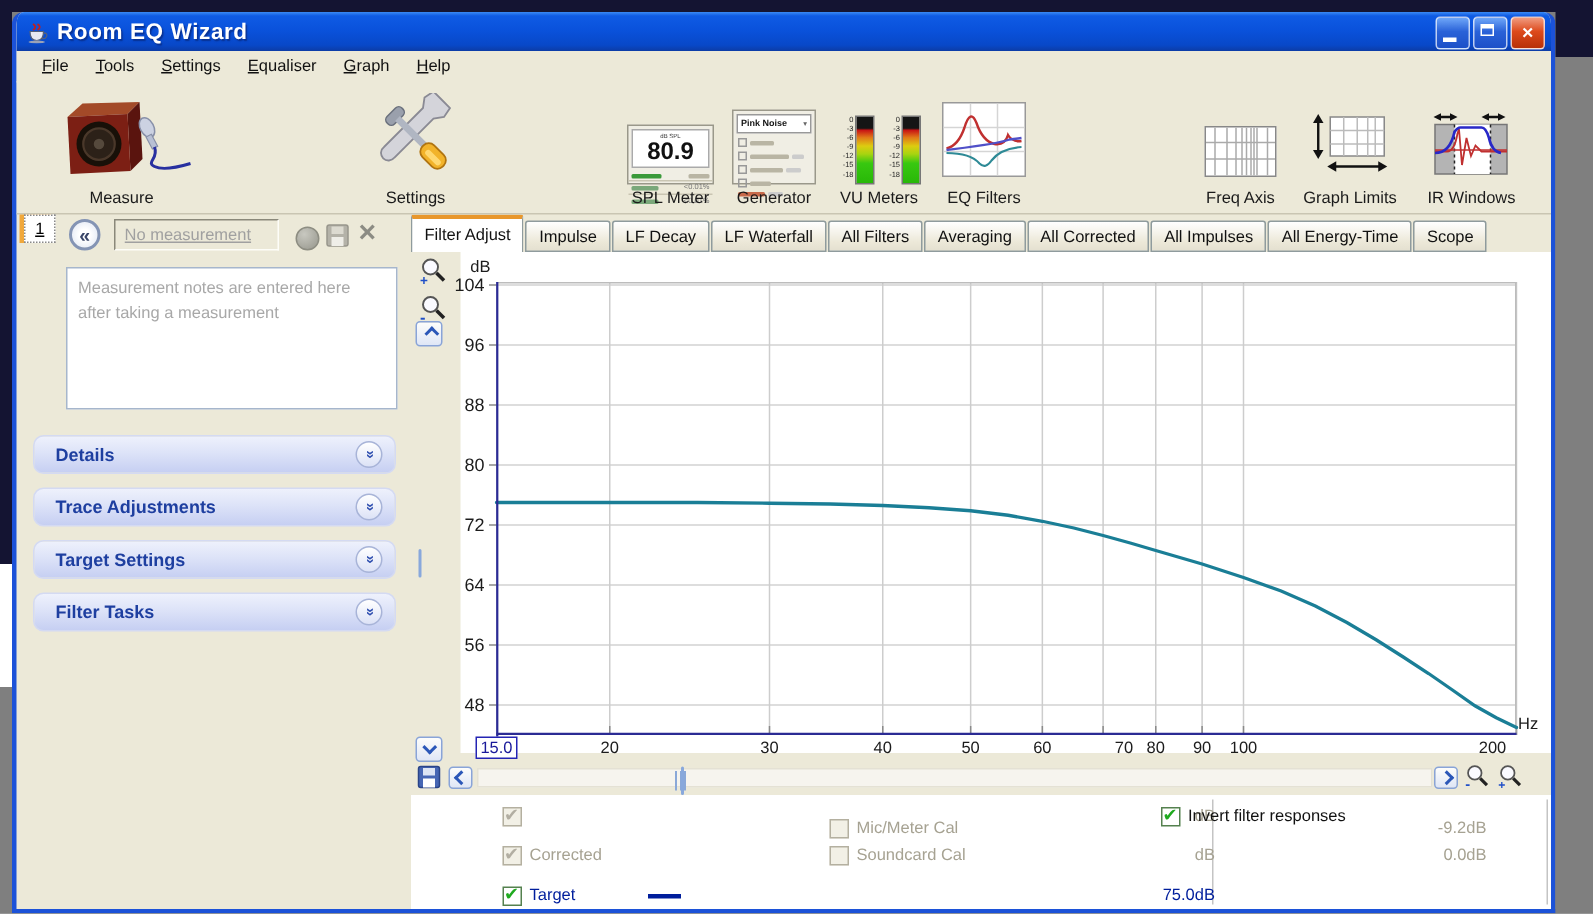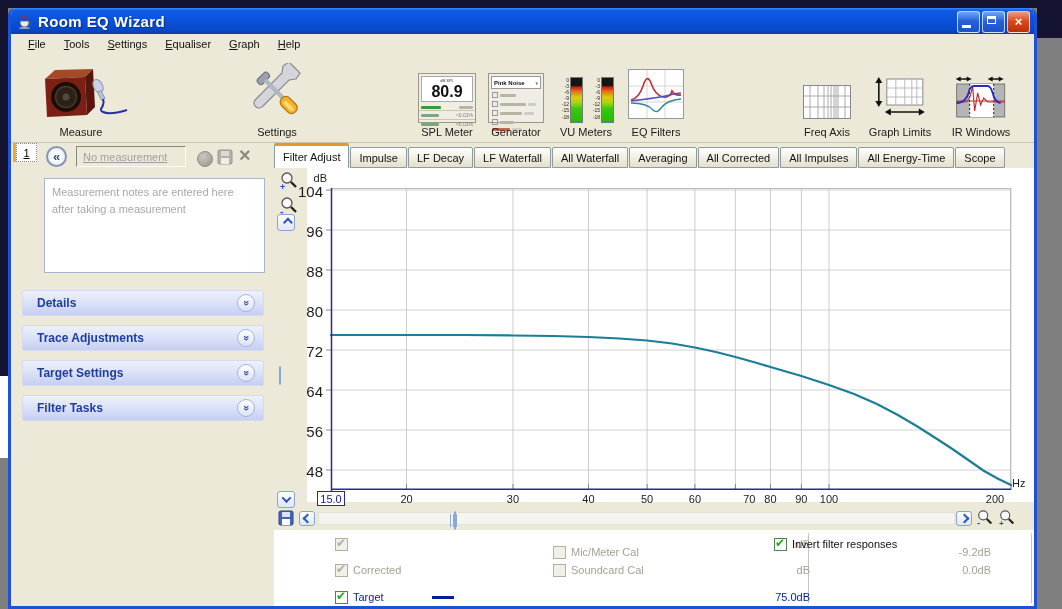--- a/index.html
+++ b/index.html
@@ -46,21 +46,21 @@
     box-shadow:-3px 0 0 #f0a83c;font-size:11px;text-align:center;line-height:18px;text-decoration:underline;box-sizing:border-box;}
   #collapse-btn{position:absolute;left:35px;top:138px;width:21px;height:21px;border:2px solid #8494b4;border-radius:50%;
     background:radial-gradient(#ffffff 30%,#dde4f2);color:#3a4668;font-size:13px;font-weight:bold;text-align:center;line-height:17px;box-sizing:border-box;}
   #meas-name{position:absolute;left:65px;top:138px;width:110px;height:21px;background:#ece9d8;color:#a0a0a0;
     font-size:11px;padding:0 6px;box-sizing:border-box;font-family:"Liberation Sans",sans-serif;}
   #rec-led{position:absolute;left:186px;top:143px;width:14px;height:14px;border-radius:50%;
     background:radial-gradient(circle at 35% 30%,#c8c8c0,#96968c);border:1px solid #8d8d82;}
   #meas-notes{position:absolute;left:33px;top:170px;width:221px;height:95px;background:#fff;border:1px solid #a6b6cc;
     font-size:11px;color:#a8a8a8;padding:5px 7px;resize:none;line-height:1.55;font-family:"Liberation Sans",sans-serif;box-sizing:border-box;}
   #meas-notes::placeholder{color:#a8a8a8;}
-  .section-bar{position:absolute;left:11px;width:242px;height:26px;border-radius:2px;
+  .section-bar{position:absolute;left:11px;width:242px;height:26px;border-radius:7px;
     background:linear-gradient(180deg,#eef1fc 0%,#dde3f8 45%,#c6cff2 100%);border:1px solid #d4daf2;
     display:flex;align-items:center;box-sizing:border-box;}
   .section-label{font-size:12px;font-weight:bold;color:#1e3fa0;margin-left:14px;flex:1;}
   .section-chev{width:16px;height:16px;border-radius:50%;background:linear-gradient(#ffffff,#dce2f6);
     border:1px solid #a8b4d8;margin-right:8px;display:flex;align-items:center;justify-content:center;color:#3050b0;
     font-size:10px;font-weight:bold;}
   .rot90{display:inline-block;transform:rotate(90deg);line-height:0;}
   
   #tabrow{position:absolute;left:263px;top:135px;right:0;height:25px;display:flex;align-items:flex-end;}
   .gtab{font-size:11px;color:#111;background:linear-gradient(180deg,#ffffff,#ece8d8 70%,#e4e0d0);
@@ -77,21 +77,21 @@
   .chev.down{transform:rotate(-45deg) translate(1px,-1px);}
   .chev.left{transform:rotate(45deg);}
   .chev.right{transform:rotate(-135deg);}
   .vthumb{background:linear-gradient(90deg,#cfdcf8,#a9c1ee);border:1px solid #88a8dc;border-radius:6px;position:relative;}
   .vthumb:after{content:"";position:absolute;left:2px;right:2px;top:50%;height:7px;margin-top:-4px;
     background:repeating-linear-gradient(180deg,#8aa8d8 0 1px,transparent 1px 3px);}
   .hthumb{background:linear-gradient(180deg,#cfdcf8,#a9c1ee);border:1px solid #88a8dc;border-radius:6px;position:relative;}
   .hthumb:after{content:"";position:absolute;top:2px;bottom:2px;left:50%;width:9px;margin-left:-5px;
     background:repeating-linear-gradient(90deg,#8aa8d8 0 1px,transparent 1px 3px);}
   .htrack{background:#f6f4ee;border:1px solid #e4e1d4;box-sizing:border-box;}
-  .ylab{position:absolute;width:34px;text-align:right;font-size:15px;color:#1c1c1c;}
+  .ylab{position:absolute;width:34px;text-align:right;font-size:12px;color:#1c1c1c;}
   .xlab{position:absolute;width:40px;text-align:center;font-size:11px;color:#1c1c1c;}
   .axis-unit{position:absolute;font-size:11px;color:#1c1c1c;}
   #xmin-field{position:absolute;left:43px;top:323px;width:28px;height:15px;border:1px solid #2424b4;background:#fff;
     color:#1a1a9a;font-size:11px;text-align:center;line-height:14px;box-sizing:border-box;}
   
   #legendpanel{position:absolute;left:22px;top:362px;right:0;bottom:0;background:#fff;}
   .lg-div{position:absolute;top:3px;width:1px;height:70px;background:#c4c4c4;}
   .lg-row{position:absolute;height:14px;display:flex;align-items:center;font-size:11px;}
   .cb{width:13px;height:13px;box-sizing:border-box;position:relative;flex:0 0 13px;}
   .cb.en{background:#fff;border:1px solid #55814f;}
@@ -178,21 +178,21 @@
             <rect x="12" y="8" width="7" height="14" rx="3" transform="rotate(45 15 15)" fill="#9aa0ac" stroke="#6a707c" stroke-width="1"></rect>
             <line x1="17" y1="17" x2="38" y2="38" stroke="#b0b6c2" stroke-width="4.5"></line>
             <rect x="35" y="33" width="11" height="19" rx="5" transform="rotate(-45 40 42)" fill="#f2b32a" stroke="#b07410" stroke-width="1.2"></rect>
             <rect x="38" y="36" width="4" height="13" rx="2" transform="rotate(-45 41 42)" fill="#ffd870"></rect>
           </svg>
         </span>
         <span class="tlabel">Settings</span>
       </div>
 
       <div class="titem" style="left:436px;">
-        <span class="mini-panel" style="width:58px;height:50px;">
+        <span class="mini-panel" style="width:58px;height:40px;">
           <div style="margin:2px;background:#fff;border:1px solid #aaa;height:24px;">
             <div class="spl-head">dB SPL</div>
             <div class="spl-val">80.9</div>
           </div>
           <div style="display:flex;justify-content:space-between;padding:0 2px;align-items:center;height:6px;">
             <span class="gbar" style="width:20px;background:#3a9a3a;"></span>
               <span class="gbar" style="width:14px;"></span>
           </div>
           <div class="spl-row">
               <span class="gbar" style="width:18px;background:#7aa87a;"></span>
@@ -386,21 +386,21 @@
       <span class="section-chev">
           <span class="rot90">»</span>
         </span>
     </div>
 
     <div id="tabrow">
       <span class="gtab active">Filter Adjust</span>
       <span class="gtab">Impulse</span>
       <span class="gtab">LF Decay</span>
       <span class="gtab">LF Waterfall</span>
-      <span class="gtab">All Waterfall</span>
+      <span class="gtab">All Filters</span>
       <span class="gtab">Averaging</span>
       <span class="gtab">All Corrected</span>
       <span class="gtab">All Impulses</span>
       <span class="gtab">All Energy-Time</span>
       <span class="gtab">Scope</span>
     </div>
 
     <div id="chartpage">
       <div class="ctrl-strip"></div>
       <div class="scroll-strip"></div>

